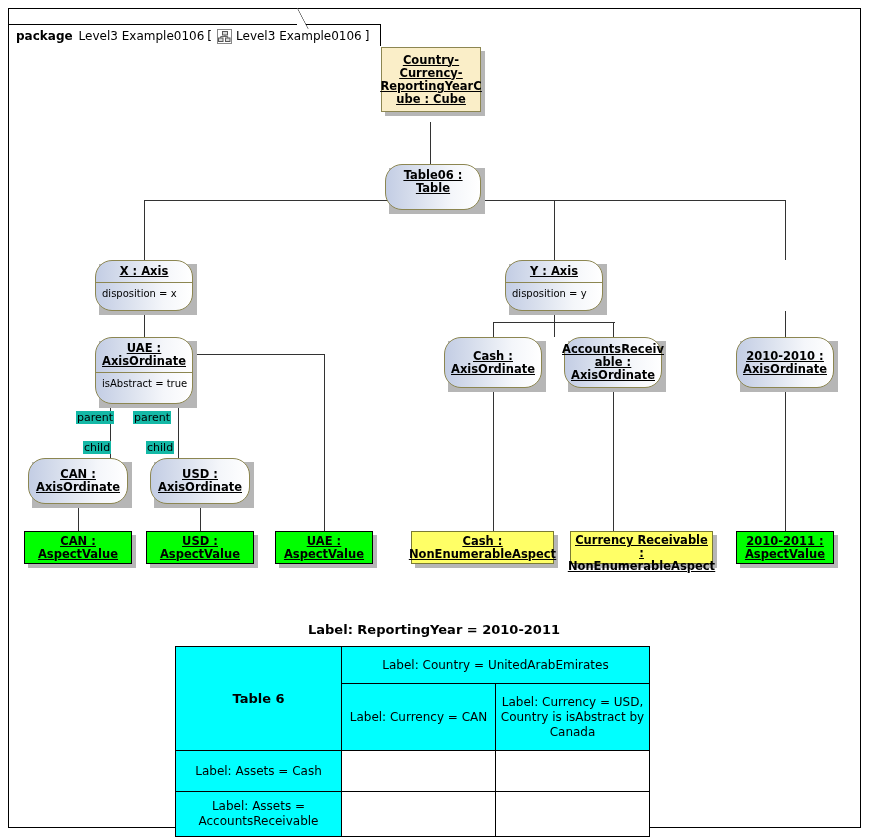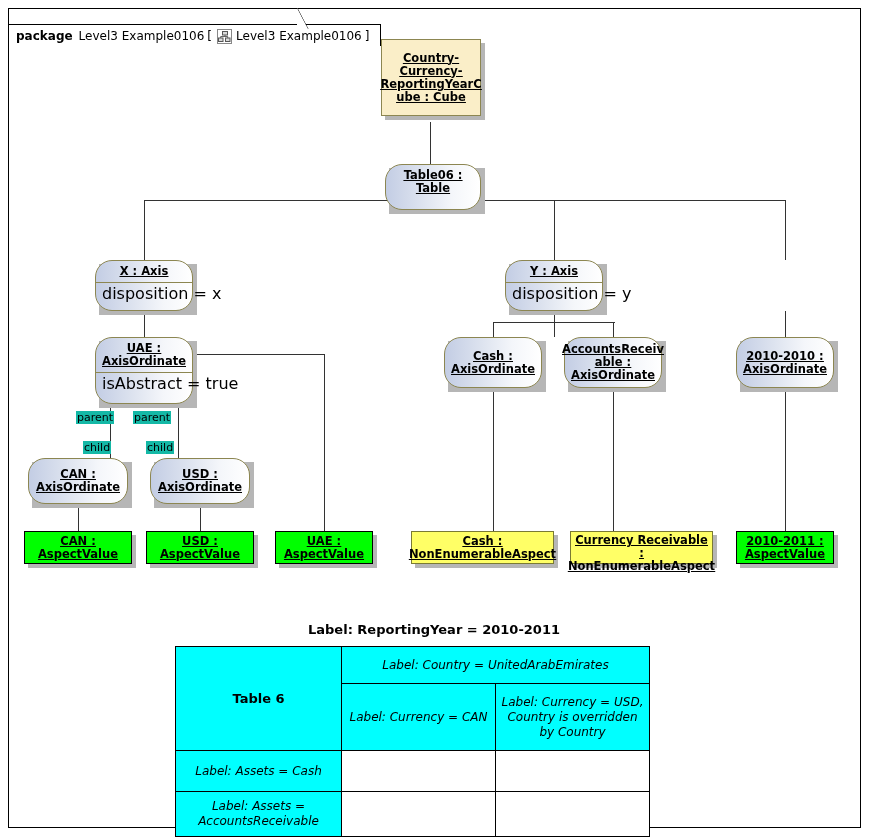--- a/index.html
+++ b/index.html
@@ -139,21 +139,21 @@
     color: #000000;
     padding: 4px 3px 4px 3px;
     text-decoration: underline;
   }
   .node .title span { text-decoration: underline; }
   .node.has-compartment .title {
     border-bottom: 1px solid #8c8651;
   }
   .node .compartment {
     flex: 1;
-    font-size: 16px;
+    font-size: 10px;
     color: #000000;
     padding: 4px 6px 0 6px;
     line-height: 14px;
     text-align: left;
     white-space: nowrap;
   }
   .node.centered-title .title {
     flex: 1;
     display: flex;
     flex-direction: column;
@@ -181,21 +181,20 @@
     border: 1px solid #000000;
     font-size: 12px;
     color: #000000;
     text-align: center;
     vertical-align: middle;
     padding: 3px 4px;
     line-height: 15px;
   }
   .grid td.hdr {
     background: #00ffff;
-    font-style: italic;
   }
   .grid td.corner {
     background: #00ffff;
     font-weight: bold;
     font-size: 13px;
   }
   .grid td.empty {
     background: #ffffff;
   }
 </style>
@@ -255,21 +254,21 @@
   <div class="line v" style="left:613px; top:322px; height:15px;"></div>
 
   <div class="line v" style="left:493px; top:388px; height:143px;"></div>
 
   <div class="line v" style="left:613px; top:388px; height:143px;"></div>
 
   <div class="line v" style="left:785px; top:311px; height:26px;"></div>
 
   <div class="line v" style="left:785px; top:388px; height:143px;"></div>
 
-  <div class="node cube centered-title" style="left:381px; top:39px; width:100px; height:77px;">
+  <div class="node cube centered-title" style="left:381px; top:47px; width:100px; height:65px;">
     <div class="shadow"></div>
     <div class="body">
       <div class="title">
         <span>Country-</span>
         <span>Currency-</span>
         <span>ReportingYearC</span>
         <span>ube : Cube</span>
       </div>
     </div>
   </div>
@@ -434,21 +433,21 @@
   <div class="tbl-caption" style="left:308px; top:622px;">Label: ReportingYear = 2010-2011</div>
 
   <table class="grid" style="left:175px; top:646px; width:475px;">
     <tbody>
         <tr>
       <td class="corner" rowspan="2" style="width:157px;">Table 6</td>
       <td class="hdr" colspan="2" style="height:30px;">Label: Country = UnitedArabEmirates</td>
     </tr>
     <tr>
       <td class="hdr" style="width:158px; height:60px;">Label: Currency = CAN</td>
-      <td class="hdr" style="width:158px;">Label: Currency = USD, Country is overridden by Country</td>
+      <td class="hdr" style="width:158px;">Label: Currency = USD, Country is isAbstract by Canada</td>
     </tr>
     <tr>
       <td class="hdr" style="height:34px;">Label: Assets = Cash</td>
       <td class="empty"></td>
       <td class="empty"></td>
     </tr>
     <tr>
       <td class="hdr" style="height:38px;">Label: Assets = AccountsReceivable</td>
       <td class="empty"></td>
       <td class="empty"></td>

